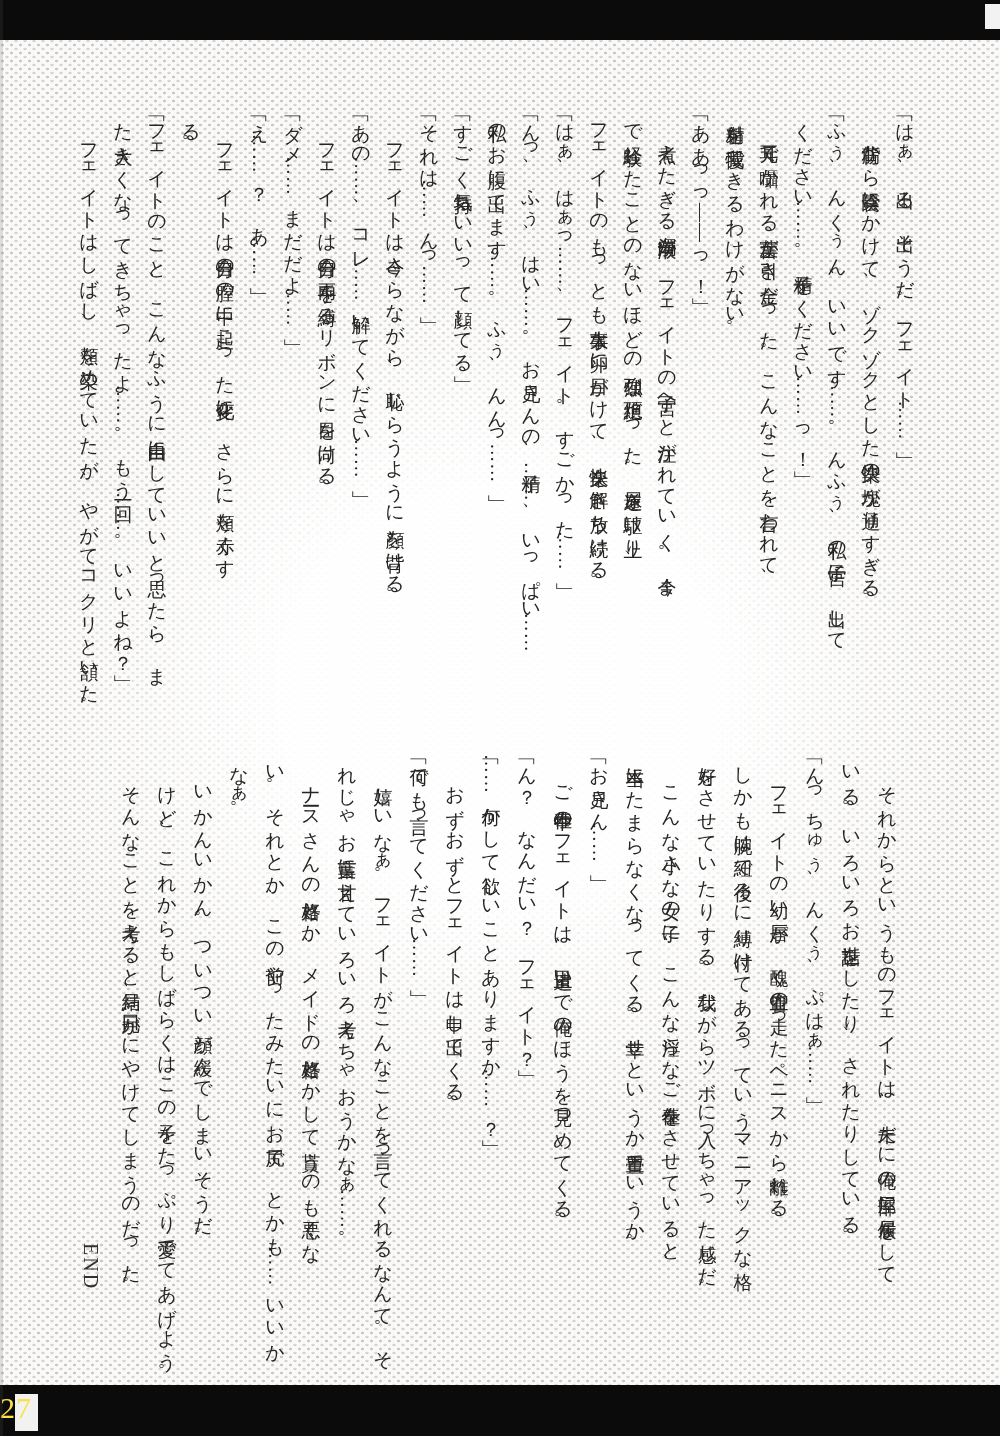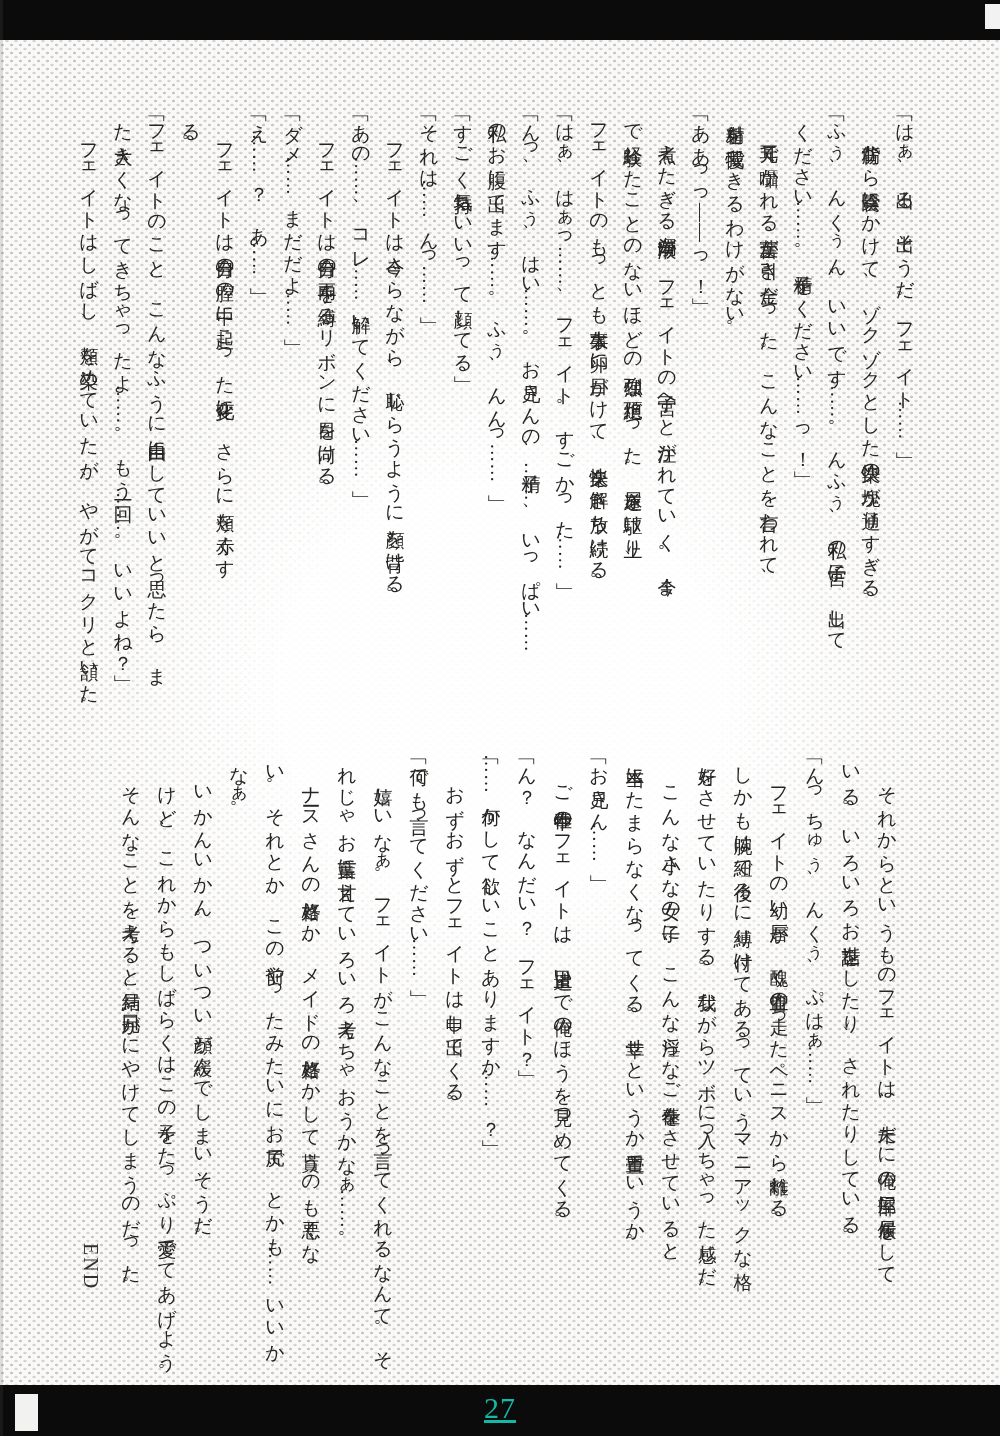--- a/index.html
+++ b/index.html
@@ -44,25 +44,23 @@
     position: absolute;
     background: #f2f2f0;
   }
   .notch-tr { right: 0px; top: 4px; width: 15px; height: 25px; }
   .notch-bl { left: 15px; top: 9px; width: 23px; height: 37px; }
   .page-number {
     position: absolute;
     left: 0;
     top: 6px;
     width: 100%;
-    text-align: center;
-    color: #14b8a6;
+    color: #fde047;
     font-size: 30px;
     letter-spacing: 1px;
-    text-decoration: underline;
   }
   .vblock {
     position: absolute;
     writing-mode: vertical-rl;
     text-orientation: mixed;
     height: 605px;
     font-size: 19px;
     letter-spacing: 1px;
     line-height: 34px;
     color: #262523;

